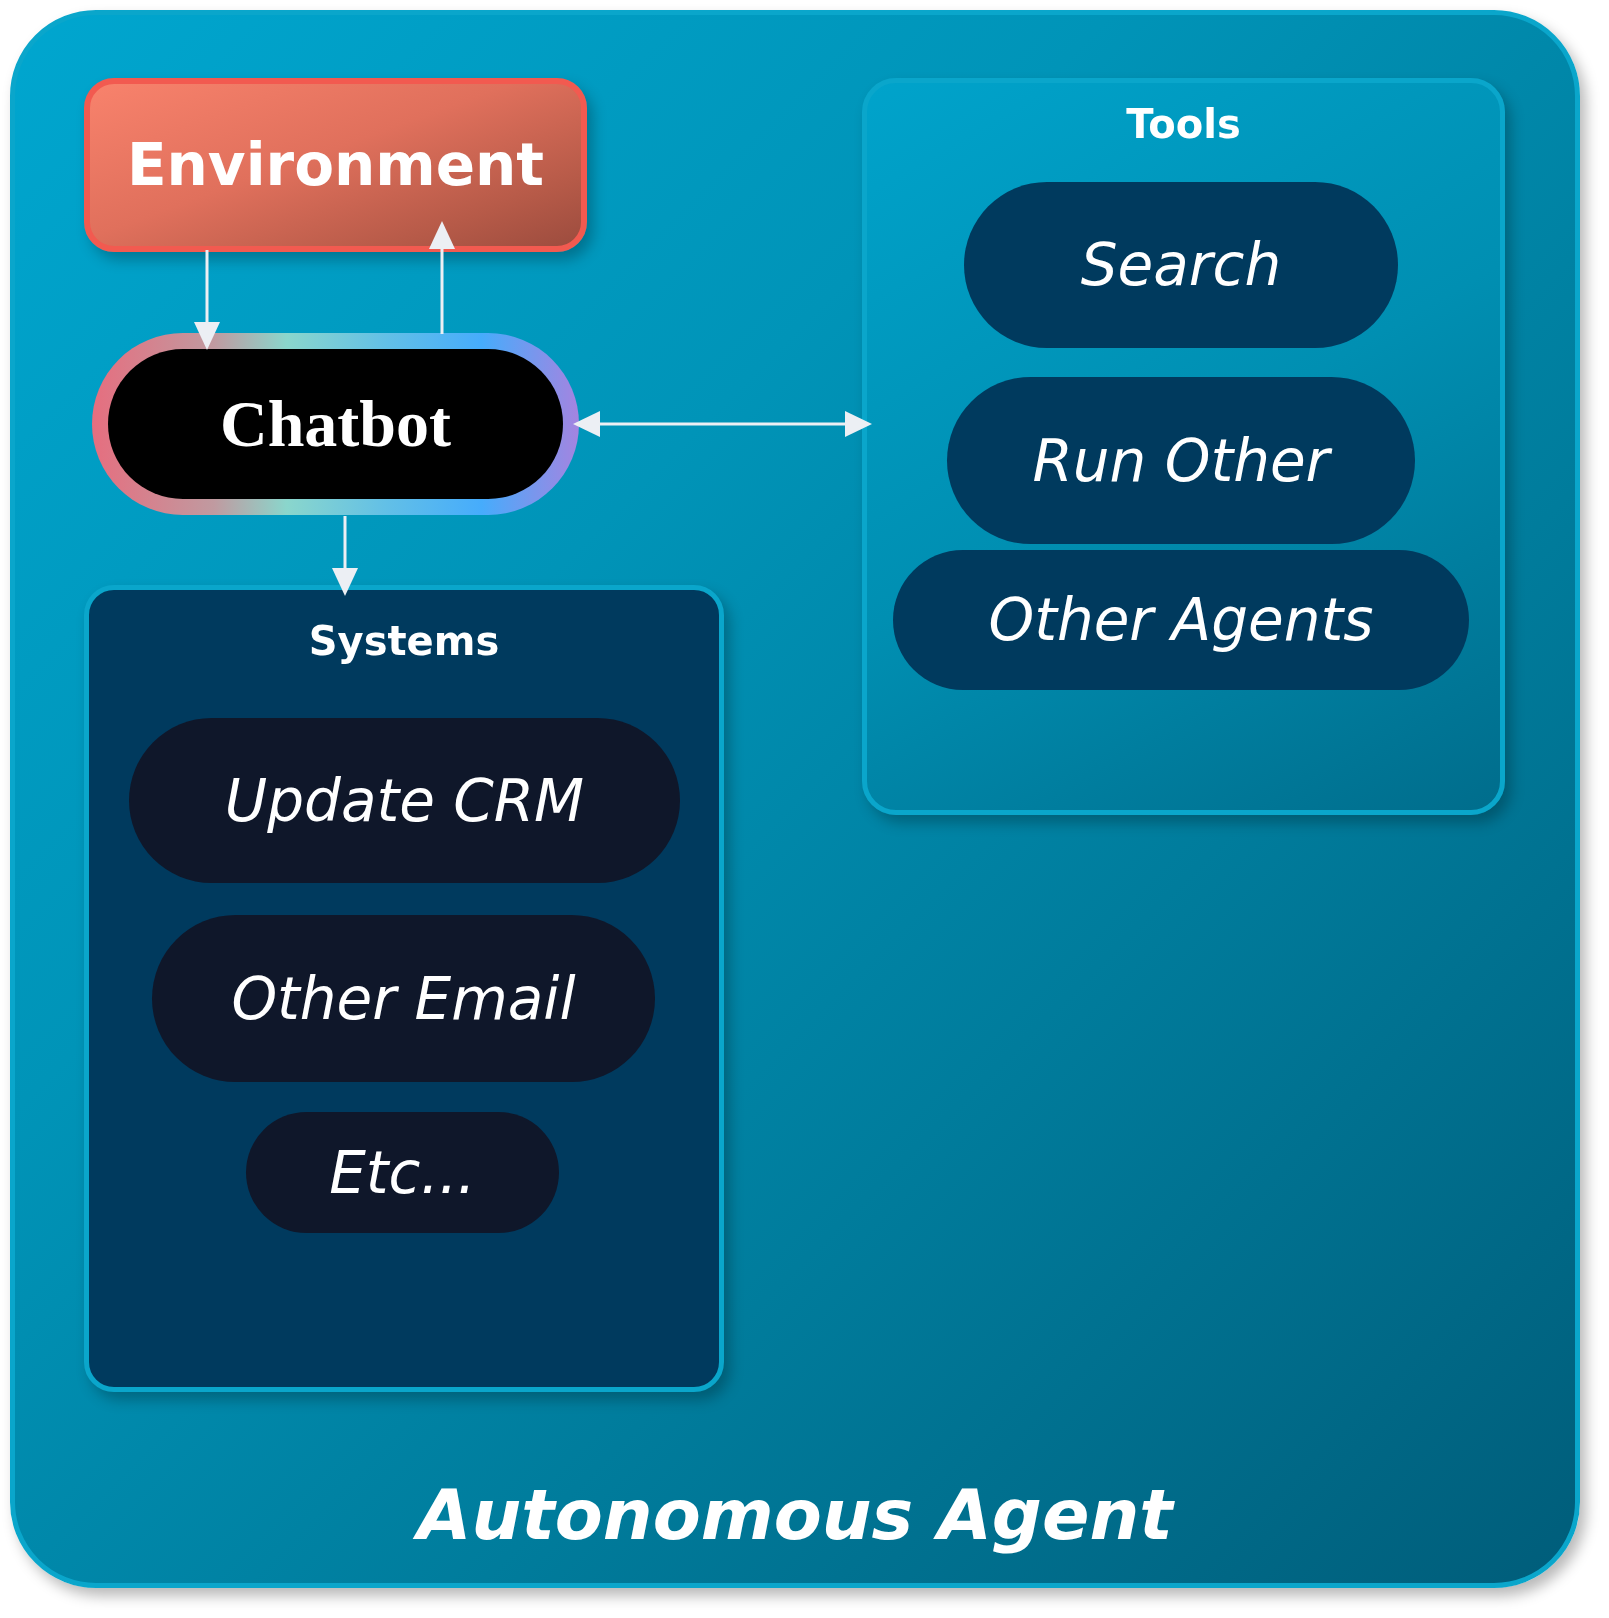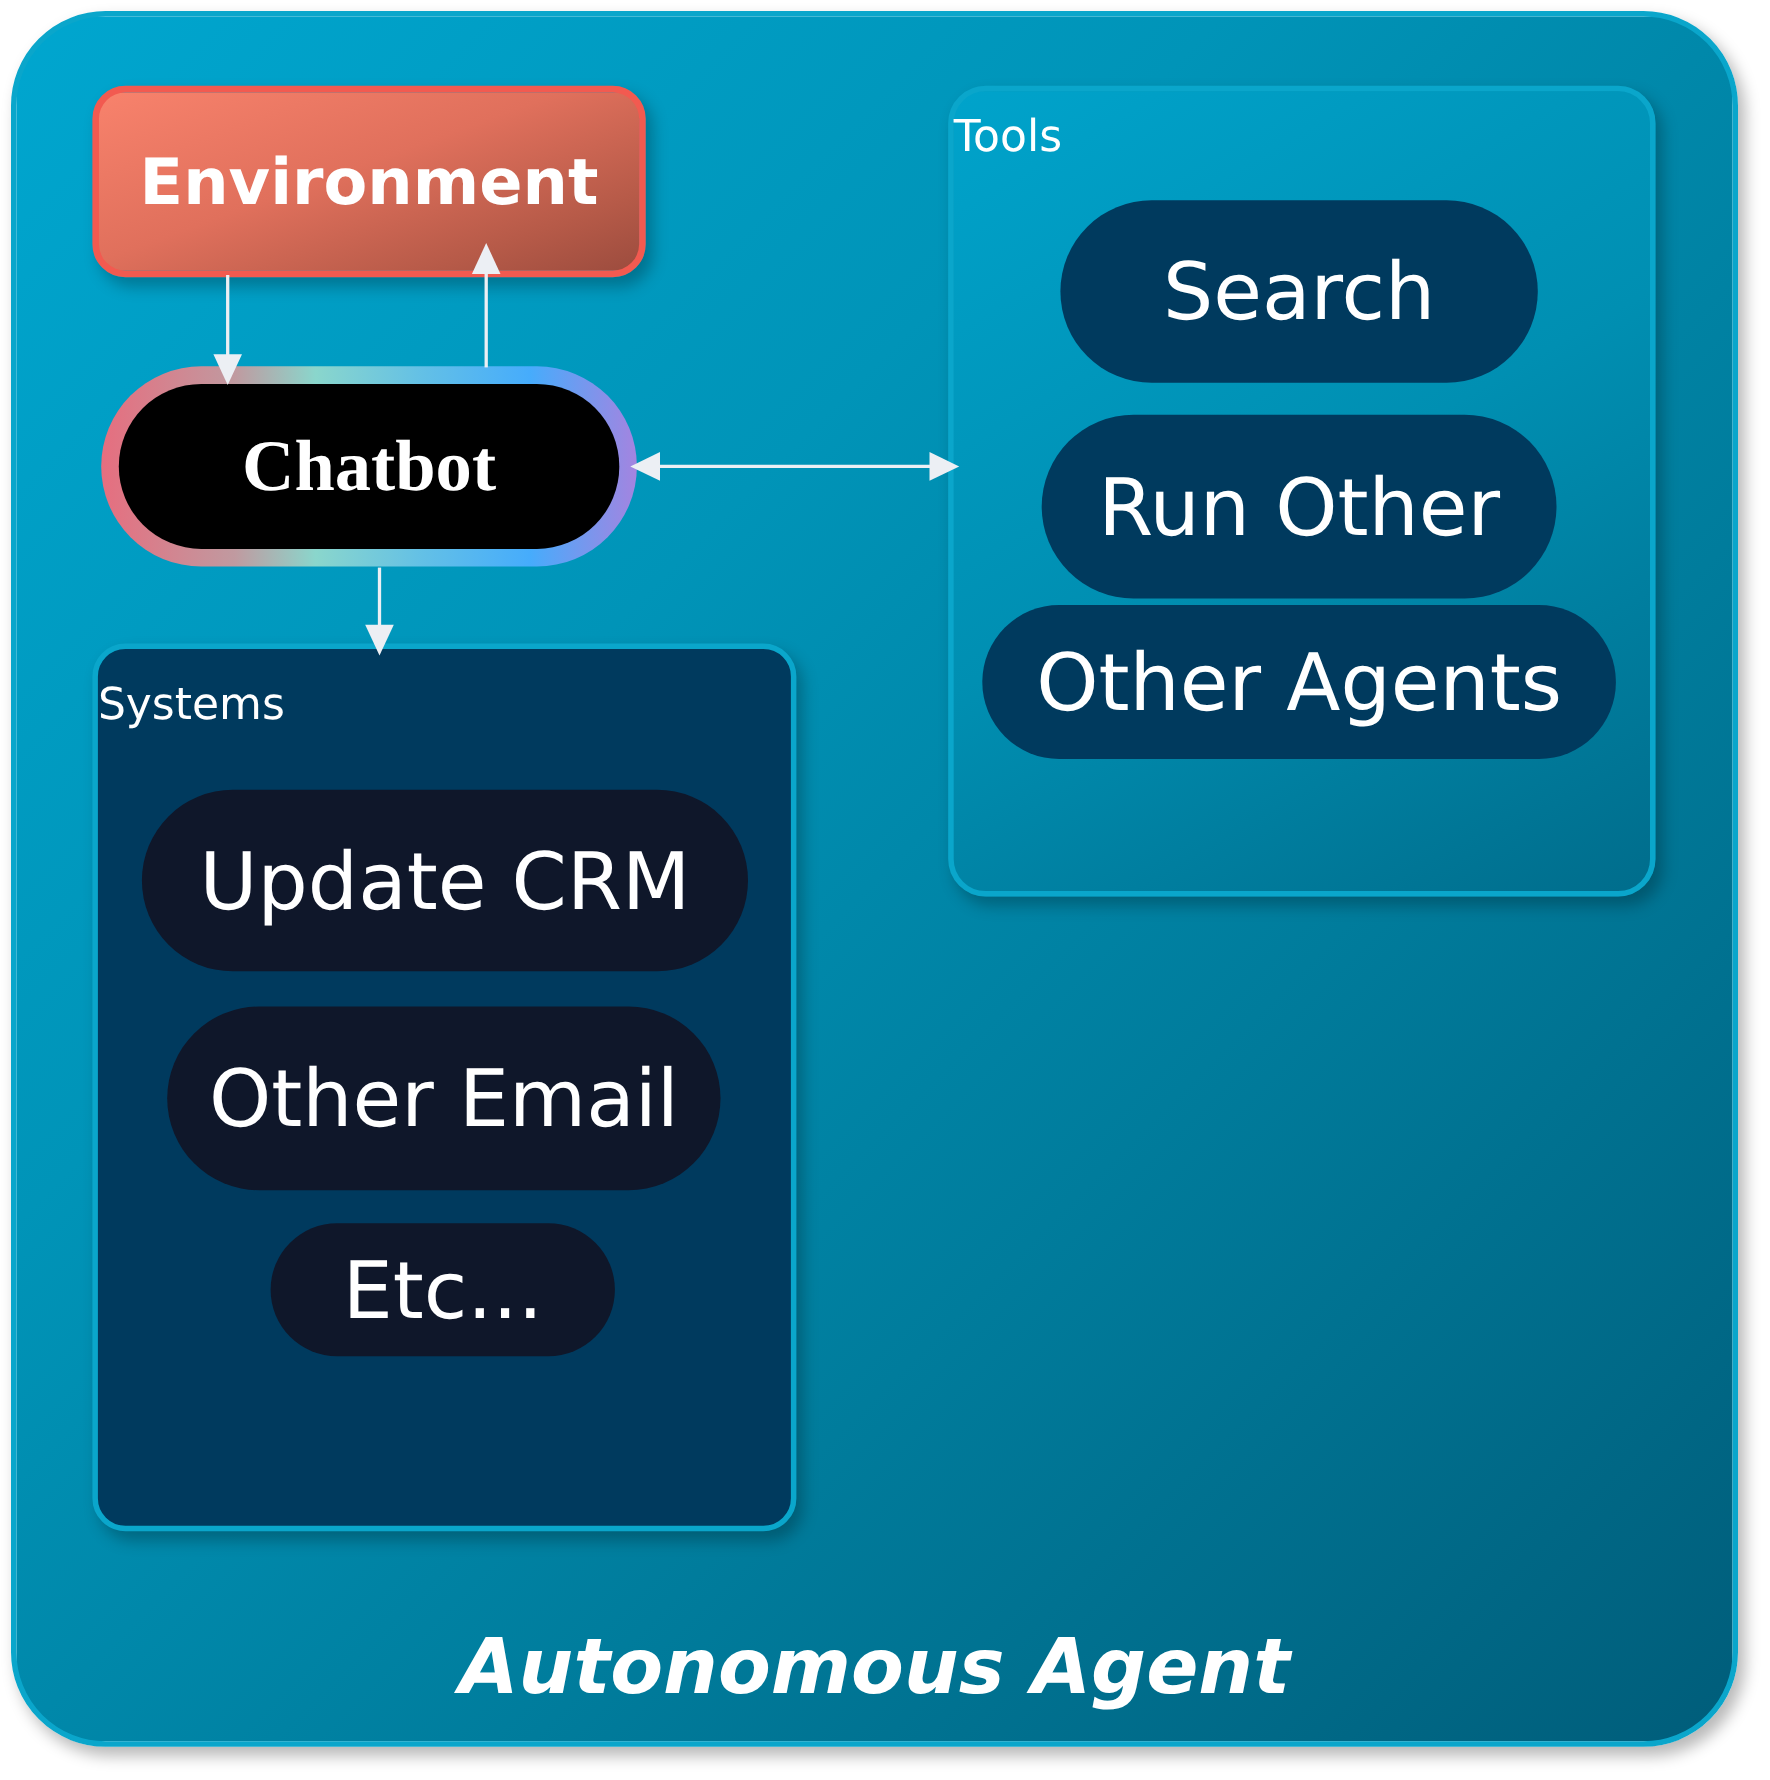--- a/index.html
+++ b/index.html
@@ -35,26 +35,26 @@
     background:linear-gradient(150deg,#00a3cb 0%,#008fb2 50%,#006d8c 100%);
     box-shadow:6px 8px 14px rgba(0,0,0,0.25);
   }
   .panel-systems {
     left:84px; top:585px; width:640px; height:807px;
     border-radius:30px; border:5px solid #0aa6cb;
     background:#003a5e;
     box-shadow:6px 8px 14px rgba(0,0,0,0.25);
   }
   .panel-title {
-    position:absolute; left:0; right:0; text-align:left; color:#fff;
-    font-family:"DejaVu Sans", sans-serif; font-size:40px;
+    position:absolute; left:0; right:0; text-align:center; color:#fff;
+    font-family:"DejaVu Sans", sans-serif; font-size:40px;font-weight:bold;
   }
   .pill {
     position:absolute; box-sizing:border-box; display:flex; align-items:center; justify-content:center;
-    color:#fff; font-family:"DejaVu Sans", sans-serif; font-size:72px;
+    color:#fff; font-family:"DejaVu Sans", sans-serif; font-size:58px;font-style:italic;
   }
   .pill.dark { background:#003a5e; }
   .pill.light { background:#0f172a; }
   #title {
     position:absolute; left:10px; width:1570px; top:1452px; text-align:center;
     color:#fff; font-family:"DejaVu Sans", sans-serif; font-weight:bold; font-style:italic; font-size:70px;margin-top:22px;
   }
   svg#arrows { position:absolute; left:0; top:0; width:1609px; height:1618px; pointer-events:none; }
 </style>
 </head>

